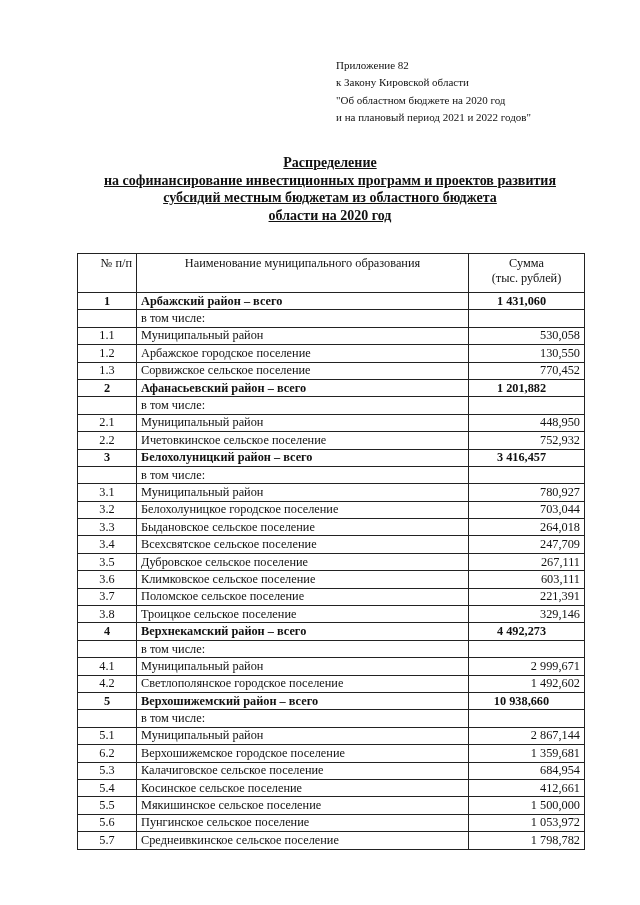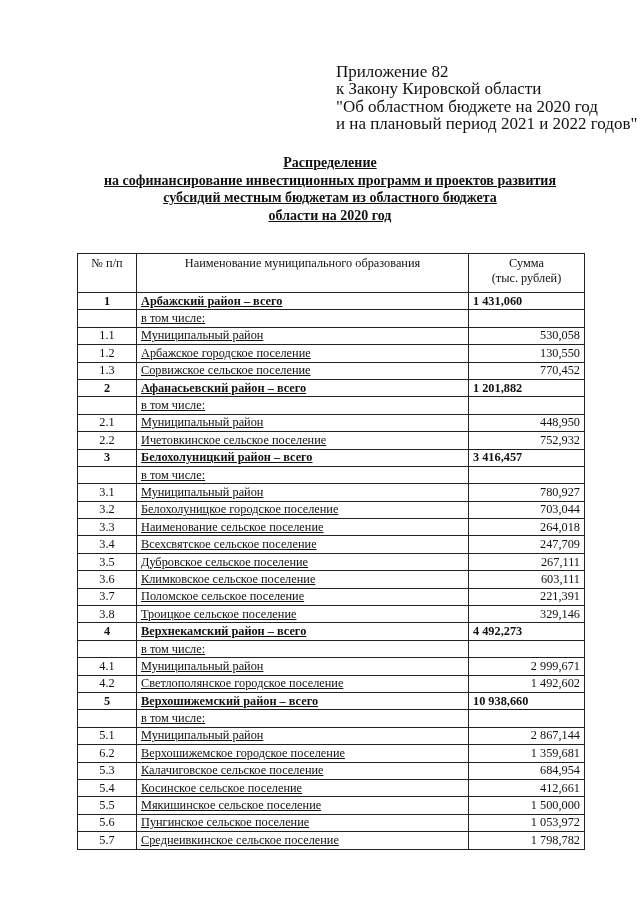--- a/index.html
+++ b/index.html
@@ -1,38 +1,38 @@
 <!DOCTYPE html>
 <html><head>
 <meta charset="utf-8">
 <style>
   html, body { margin: 0; padding: 0; background: #ffffff; }
   body { width: 640px; height: 905px; position: relative; overflow: hidden;
          font-family: "Liberation Serif", "DejaVu Serif", serif; color: #111; }
-  .appendix { position: absolute; left: 336px; top: 63px; font-size: 17px; line-height: 17.3px; }
+  .appendix { position: absolute; left: 336px; top: 57px; font-size: 11px; line-height: 17.3px; }
   .appendix div { white-space: nowrap; }
   .title { position: absolute; left: 60px; width: 540px; top: 154px; text-align: center;
            font-weight: bold; font-size: 14px; line-height: 17.5px; text-decoration: underline; }
   .title div { white-space: nowrap; }
   table.dist { position: absolute; left: 77px; top: 253px; width: 507px;
                border-collapse: collapse; font-size: 12.3px; table-layout: fixed; }
   table.dist td, table.dist th { border: 1px solid #222; padding: 0 4px; height: 16.4px;
                line-height: 15px; white-space: nowrap; overflow: hidden; }
   table.dist th { font-weight: normal; vertical-align: top; height: 36px; padding-top: 2px; }
   col.c-num { width: 59px; }
   col.c-name { width: 332px; }
   col.c-sum { width: 116px; }
-  th.h-num { text-align: center; }
+  th.h-num { text-align: right; }
   th.h-name { }
   th.h-sum { text-align: center; line-height: 17px; margin-top: 12px; }
   td.num { text-align: center; }
   td.sum { text-align: right; padding-right: 14px; }
   tr.total td { font-weight: bold; }
-  tr.total td.sum { text-align: left; padding-right: 14px; }
-  td.name { padding-left: 3px; text-decoration: underline; }
+  tr.total td.sum { text-align: center; padding-right: 14px; }
+  td.name { padding-left: 3px; }
 </style>
 </head>
 <body>
 
 <div class="appendix">
   <div>Приложение 82</div>
   <div>к Закону Кировской области</div>
   <div>"Об областном бюджете на 2020 год</div>
   <div>и на плановый период 2021 и 2022 годов"</div>
 </div>
@@ -121,21 +121,21 @@
         <td class="name">Муниципальный район</td>
         <td class="sum">780,927</td>
       </tr>
       <tr class="">
         <td class="num">3.2</td>
         <td class="name">Белохолуницкое городское поселение</td>
         <td class="sum">703,044</td>
       </tr>
       <tr class="">
         <td class="num">3.3</td>
-        <td class="name">Наименование сельское поселение</td>
+        <td class="name">Быдановское сельское поселение</td>
         <td class="sum">264,018</td>
       </tr>
       <tr class="">
         <td class="num">3.4</td>
         <td class="name">Всехсвятское сельское поселение</td>
         <td class="sum">247,709</td>
       </tr>
       <tr class="">
         <td class="num">3.5</td>
         <td class="name">Дубровское сельское поселение</td>

